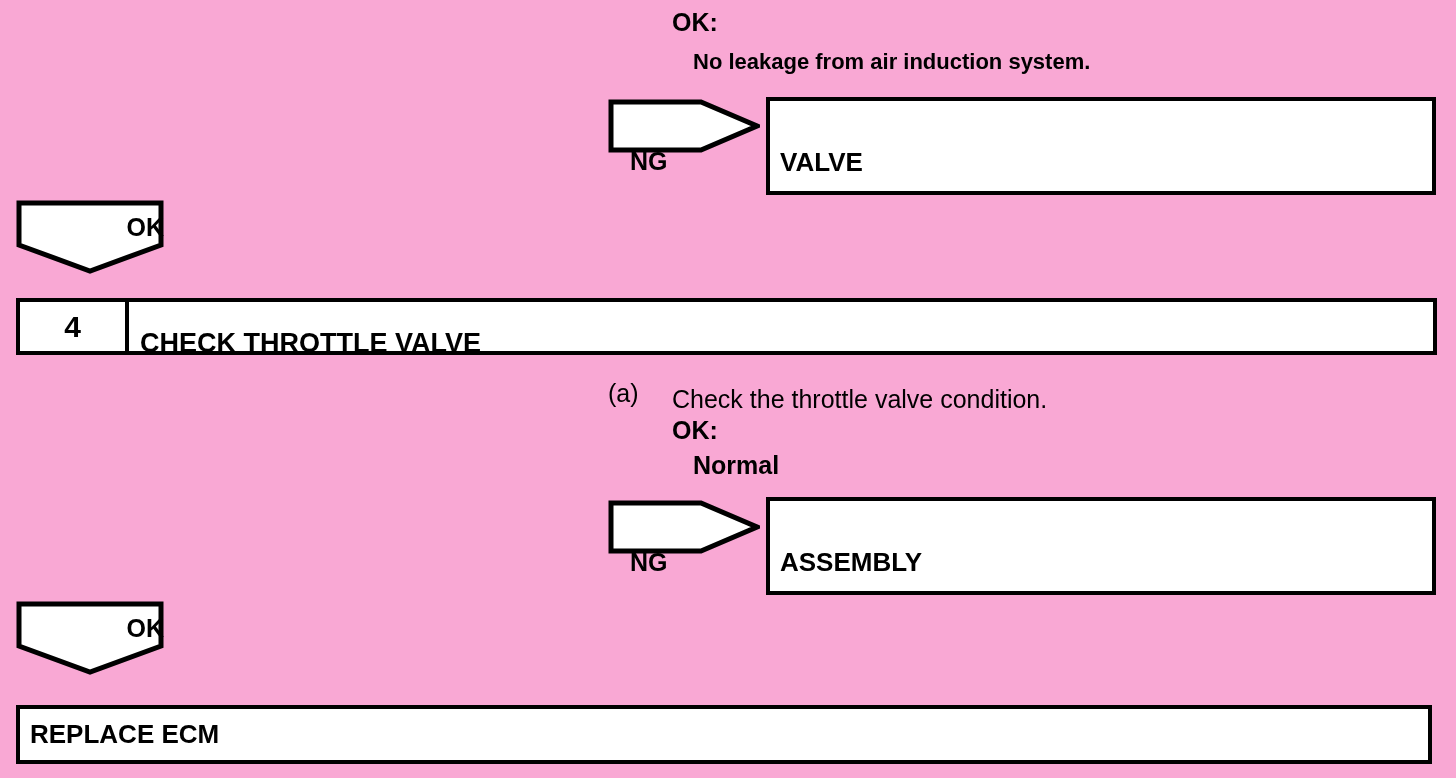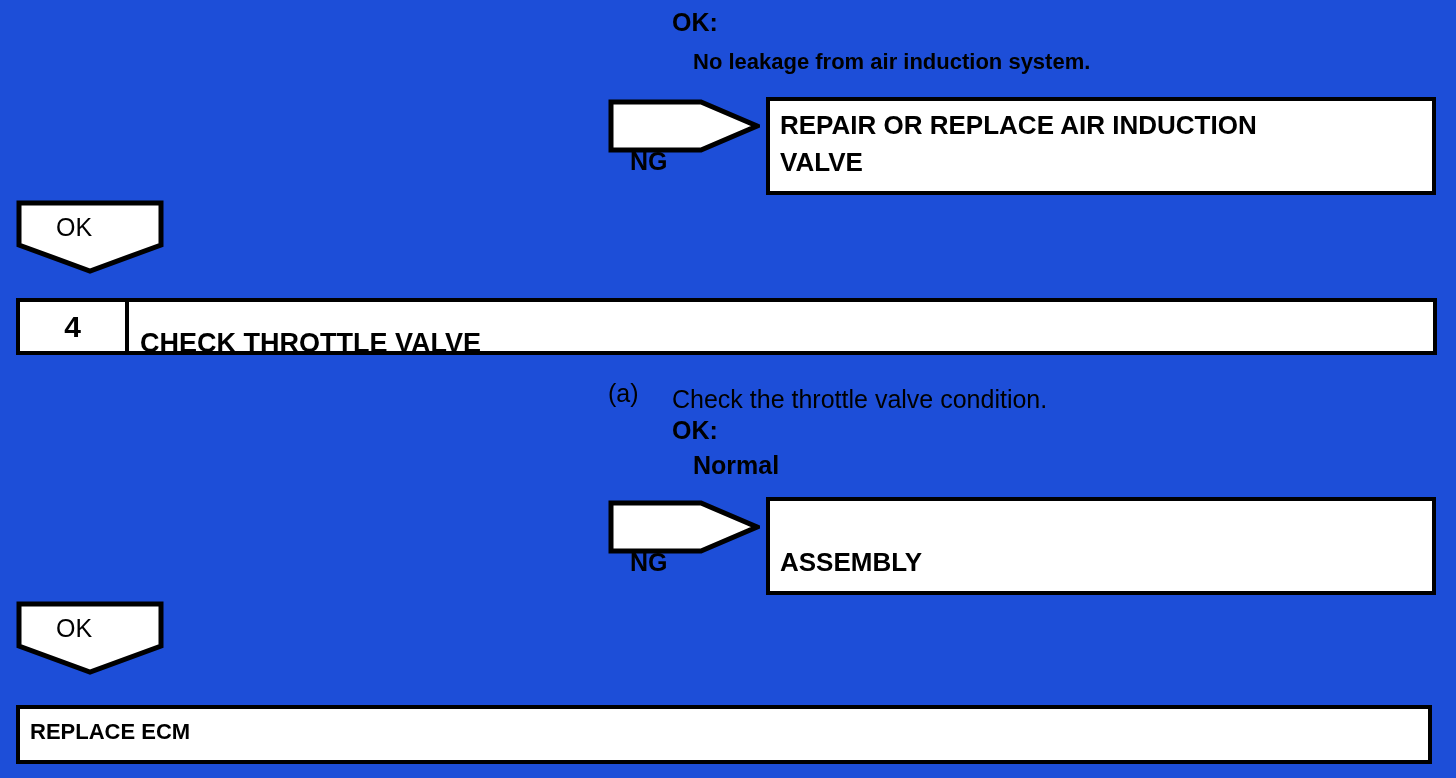--- a/index.html
+++ b/index.html
@@ -9,21 +9,21 @@
   }
   body {
     font-family: "Liberation Sans", sans-serif;
     color: #000000;
   }
   #page {
     position: relative;
     width: 1456px;
     height: 778px;
     overflow: hidden;
-    background: #1d4ed8;
+    background: #f9a8d4;
   }
 
   
   .txt {
     position: absolute;
     white-space: pre;
     line-height: 1.0;
     color: #000;
   }
   .bold { font-weight: bold; }
@@ -80,45 +80,43 @@
     color: #000;
     white-space: pre;
     margin-top: 36px;
   }
 
   
   .ok-shape { position: absolute; }
   .ok-shape svg { display: block; }
   .ok-label {
     position: absolute;
-    font-weight: normal;
+    font-weight: bold;
     color: #000;
     white-space: pre;
-    text-align: left;
-    padding-left: 40px;
+    text-align: right;
   }
 </style>
 </head>
 <body>
 
 <div id="page">
 
   <div class="txt bold" style="left:672px; top:10px; font-size:25px;">OK:</div>
 
   <div class="txt bold" style="left:693px; top:51px; font-size:22px;">No leakage from air induction system.</div>
 
   <div class="ng-shape" style="left:608px; top:99px;">
     <svg width="152" height="54" viewBox="0 0 152 54">
       <polygon points="3,3 93,3 149,27 93,51 3,51" fill="#ffffff" stroke="#000000" stroke-width="5" stroke-linejoin="miter"></polygon>
     </svg>
   </div>
   <div class="ng-label" style="left:630px; top:111px; font-size:25px;">NG</div>
 
   <div class="box" style="left:766px; top:97px; width:670px; height:98px;"></div>
-  <div class="box-text" style="left:780px; top:110px; font-size:26px;">REPAIR OR REPLACE AIR INDUCTION</div>
   <div class="box-text" style="left:780px; top:147px; font-size:26px;">VALVE</div>
 
   <div class="ok-shape" style="left:16px; top:200px;">
     <svg width="148" height="74" viewBox="0 0 148 74">
       <polygon points="3,3 145,3 145,45 74,71 3,45" fill="#ffffff" stroke="#000000" stroke-width="5" stroke-linejoin="miter"></polygon>
     </svg>
   </div>
   <div class="ok-label" style="left:16px; top:213px; width:148px; font-size:25px;">OK</div>
 
   <div class="step-bar" style="left:16px; top:298px; width:1421px; height:57px;"></div>
@@ -142,15 +140,15 @@
   <div class="box-text" style="left:780px; top:547px; font-size:26px;">ASSEMBLY</div>
 
   <div class="ok-shape" style="left:16px; top:601px;">
     <svg width="148" height="74" viewBox="0 0 148 74">
       <polygon points="3,3 145,3 145,45 74,71 3,45" fill="#ffffff" stroke="#000000" stroke-width="5" stroke-linejoin="miter"></polygon>
     </svg>
   </div>
   <div class="ok-label" style="left:16px; top:614px; width:148px; font-size:25px;">OK</div>
 
   <div class="box" style="left:16px; top:705px; width:1416px; height:59px;"></div>
-  <div class="box-text" style="left:30px; top:719px; font-size:22px;">REPLACE ECM</div>
+  <div class="box-text" style="left:30px; top:719px; font-size:26px;">REPLACE ECM</div>
 
 </div>
 
 </body></html>

